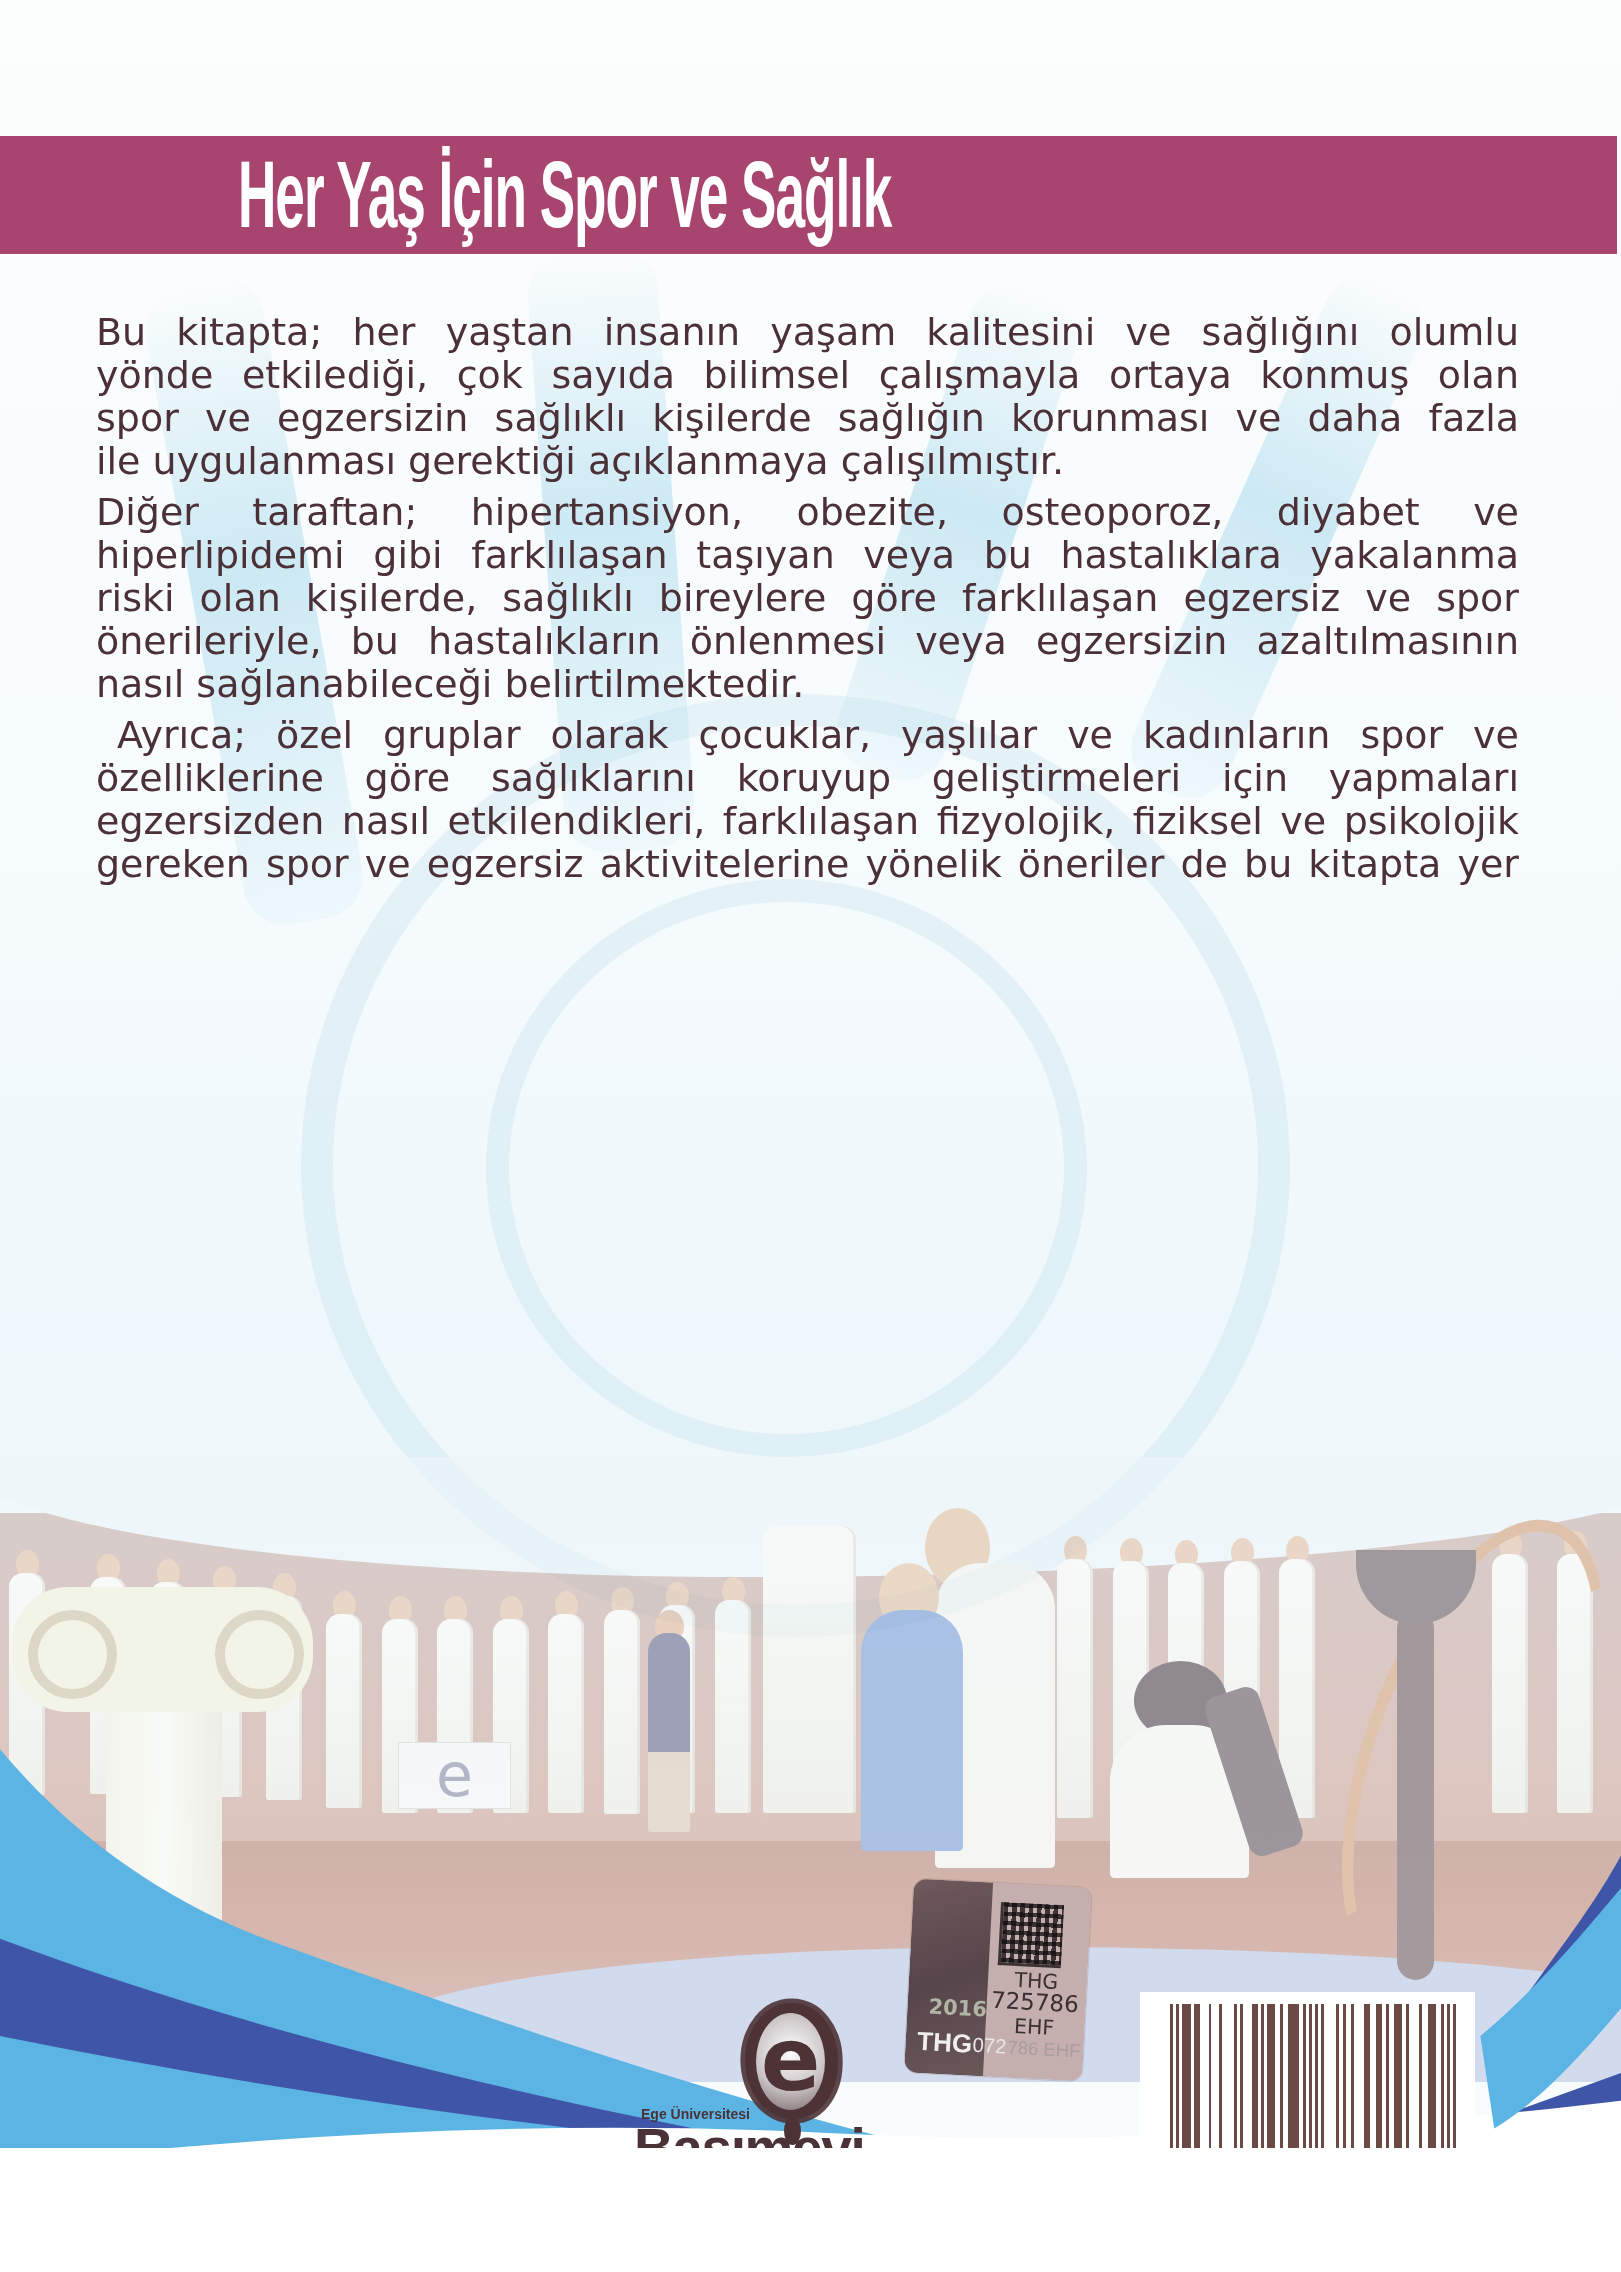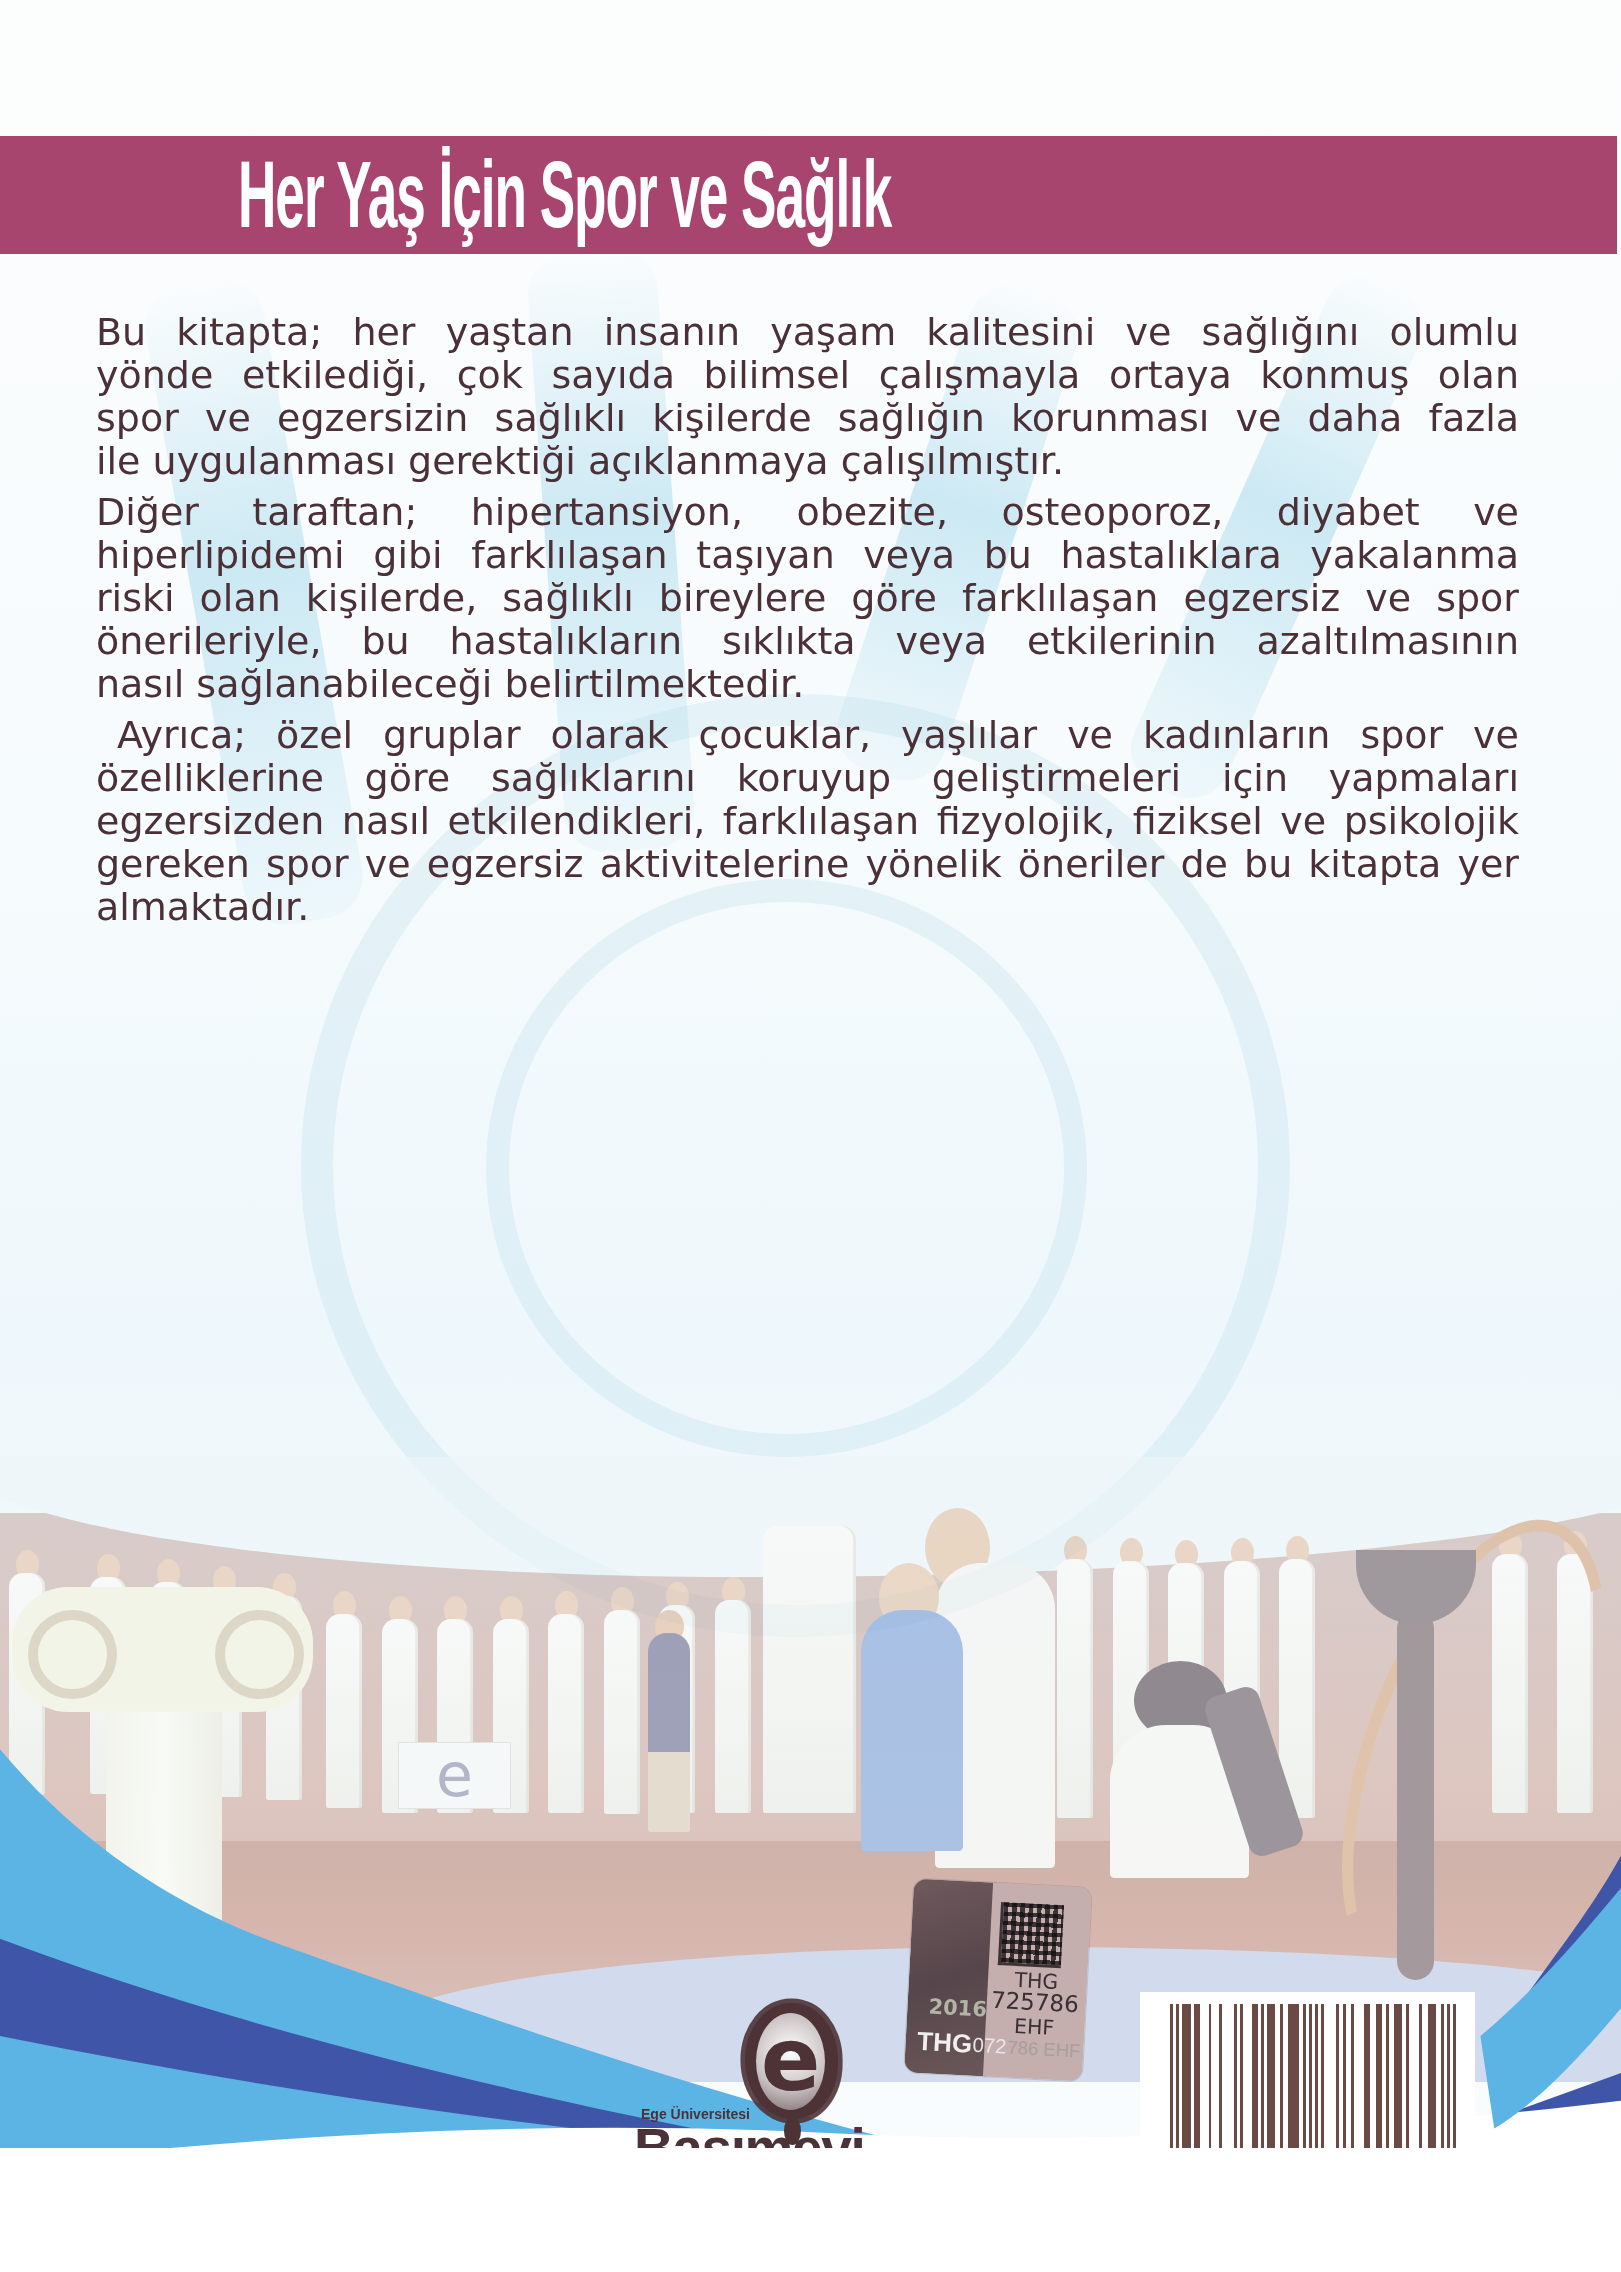--- a/index.html
+++ b/index.html
@@ -131,29 +131,28 @@
     <p>
       <span class="line">Bu kitapta; her yaştan insanın yaşam kalitesini ve sağlığını olumlu</span>
       <span class="line">yönde etkilediği, çok sayıda bilimsel çalışmayla ortaya konmuş olan</span>
       <span class="line">spor ve egzersizin sağlıklı kişilerde sağlığın korunması ve daha fazla</span>
       <span class="line last">ile uygulanması gerektiği açıklanmaya çalışılmıştır.</span>
     </p>
     <p>
       <span class="line">Diğer taraftan; hipertansiyon, obezite, osteoporoz, diyabet ve</span>
       <span class="line">hiperlipidemi gibi farklılaşan taşıyan veya bu hastalıklara yakalanma</span>
       <span class="line">riski olan kişilerde, sağlıklı bireylere göre farklılaşan egzersiz ve spor</span>
-      <span class="line">önerileriyle, bu hastalıkların sıklıkta veya etkilerinin azaltılmasının</span>
+      <span class="line">önerileriyle, bu hastalıkların önlenmesi veya egzersizin azaltılmasının</span>
       <span class="line last">nasıl sağlanabileceği belirtilmektedir.</span>
     </p>
     <p>
       <span class="line indent">Ayrıca; özel gruplar olarak çocuklar, yaşlılar ve kadınların spor ve</span>
       <span class="line">özelliklerine göre sağlıklarını koruyup geliştirmeleri için yapmaları</span>
       <span class="line">egzersizden nasıl etkilendikleri, farklılaşan fizyolojik, fiziksel ve psikolojik</span>
       <span class="line">gereken spor ve egzersiz aktivitelerine yönelik öneriler de bu kitapta yer</span>
-      <span class="line last">almaktadır.</span>
     </p>
   </div>
 
   <div class="illus" style="opacity:0.62;">
     <div class="illus-wall"></div>
     <div class="illus-wave"></div>
 
     <div>
       <div class="head" style="left:16px;top:93px;"></div>
         <div class="coat" style="left:9.3px;top:116px;height:222px;"></div>

